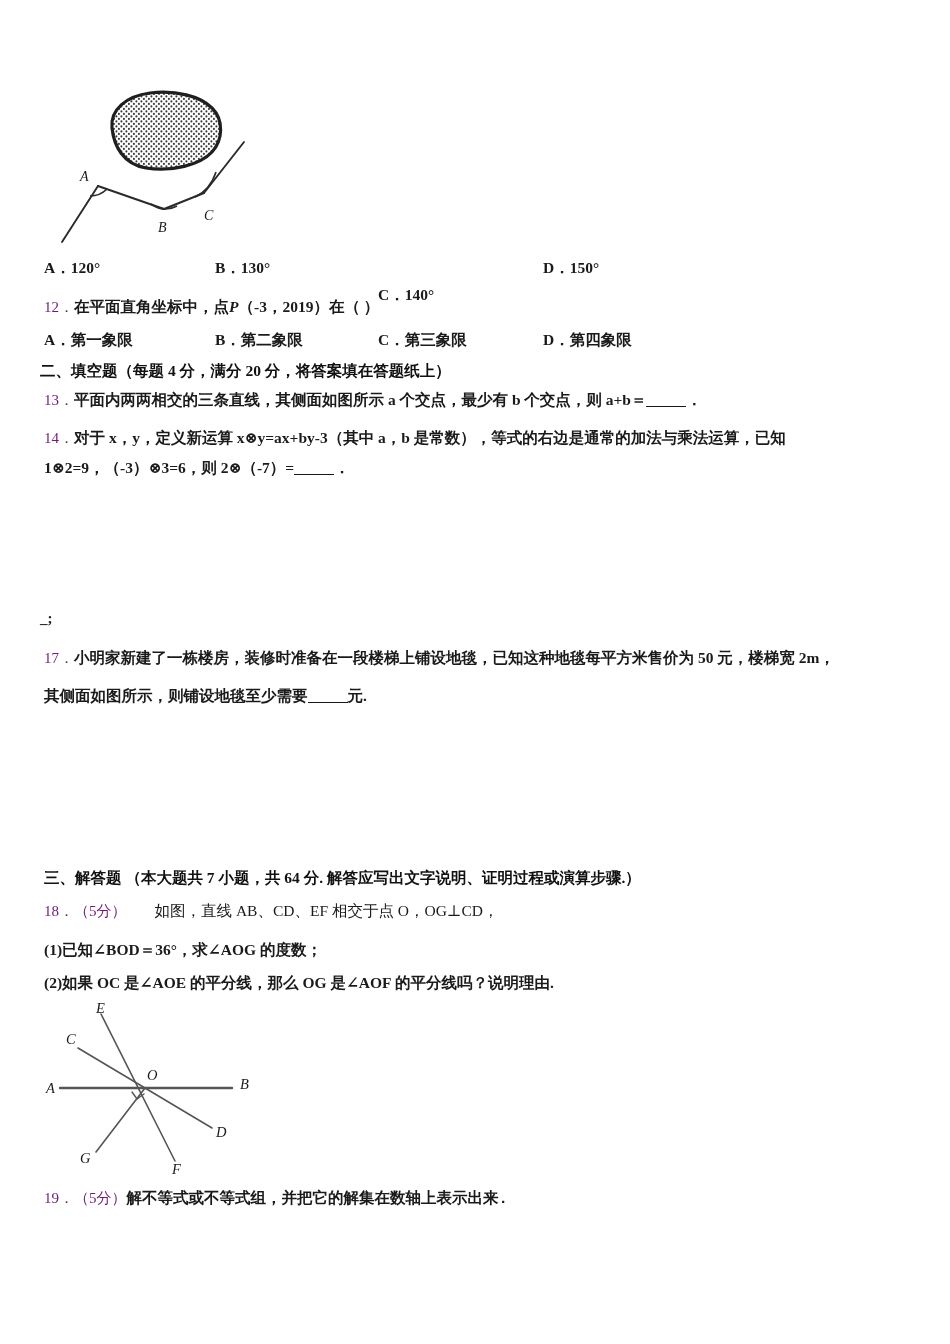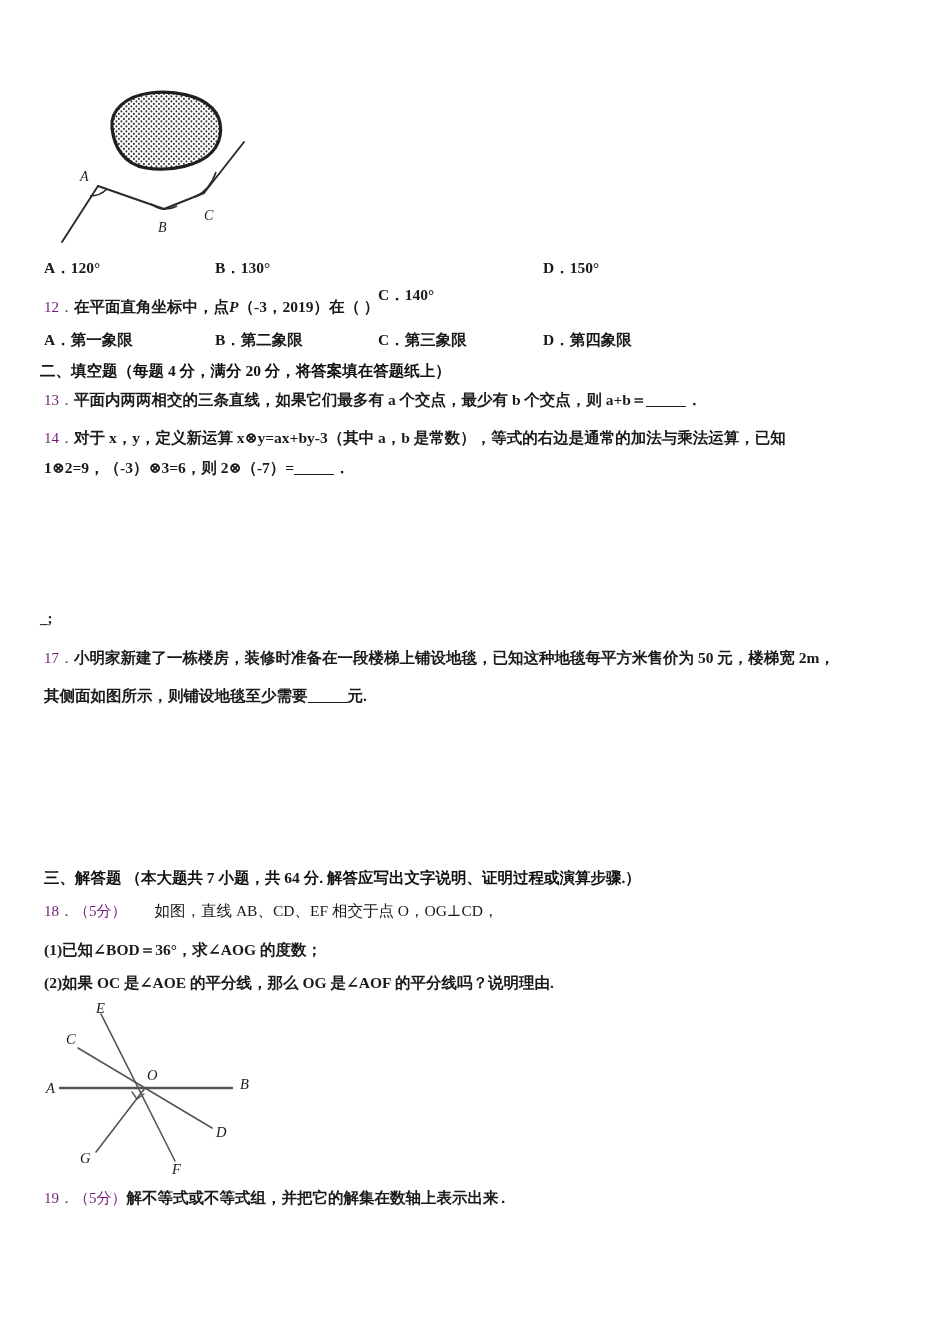--- a/index.html
+++ b/index.html
@@ -122,21 +122,21 @@
     <span class="qnum">12．</span><span style="font-weight:700;">在平面直角坐标中，点</span><span class="italic" style="font-weight:700;">P</span><span style="font-weight:700;">（-3，2019）在（  ）</span>
   </div>
   <div class="opt line" style="left:44px; top:330px;">A．第一象限</div>
   <div class="opt line" style="left:215px; top:330px;">B．第二象限</div>
   <div class="opt line" style="left:378px; top:330px;">C．第三象限</div>
   <div class="opt line" style="left:543px; top:330px;">D．第四象限</div>
 
   <div class="sect" style="left:40px; top:361px;">二、填空题（每题 4 分，满分 20 分，将答案填在答题纸上）</div>
 
   <div class="line" style="left:44px; top:390px; font-weight:400;">
-    <span class="qnum">13．</span><span style="font-weight:700;">平面内两两相交的三条直线，如果它们最多有 a 个交点，最少有 b 个交点，则 a+b＝</span><span class="blank-s"></span><span style="font-weight:700;">．</span>
+    <span class="qnum">13．</span><span style="font-weight:700;">平面内两两相交的三条直线，其侧面如图所示 a 个交点，最少有 b 个交点，则 a+b＝</span><span class="blank-s"></span><span style="font-weight:700;">．</span>
   </div>
 
   <div class="line" style="left:44px; top:428px; font-weight:400;">
     <span class="qnum">14．</span><span style="font-weight:700;">对于 x，y，定义新运算 x⊗y=ax+by‑3（其中 a，b 是常数），等式的右边是通常的加法与乘法运算，已知</span>
   </div>
   <div class="line" style="left:44px; top:458px;text-align:center;">
     <span>1⊗2=9，（‑3）⊗3=6，则 2⊗（‑7）=</span><span class="blank-s"></span><span>．</span>
   </div>
 
 

